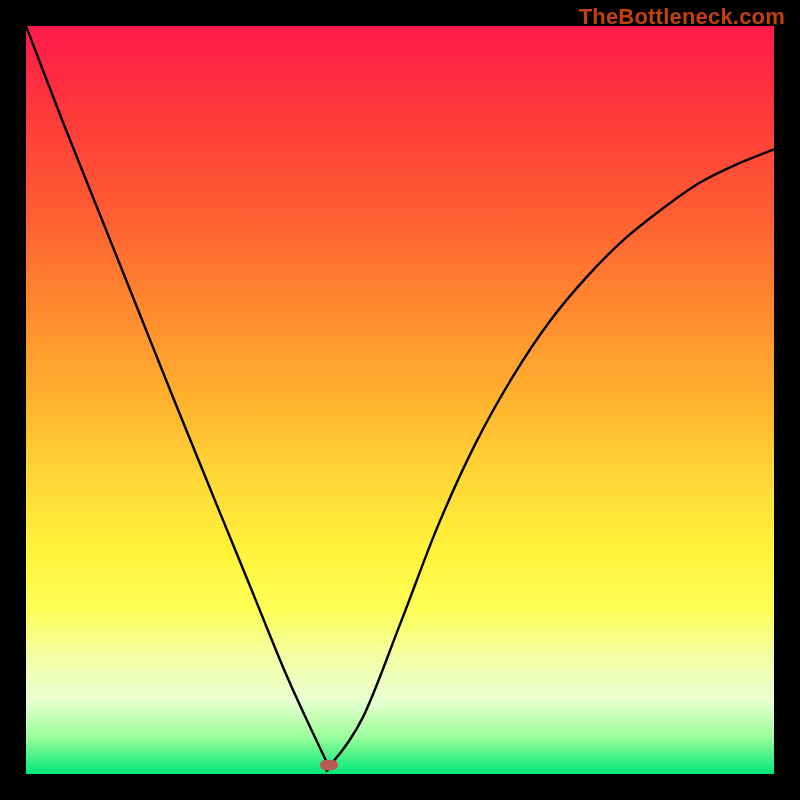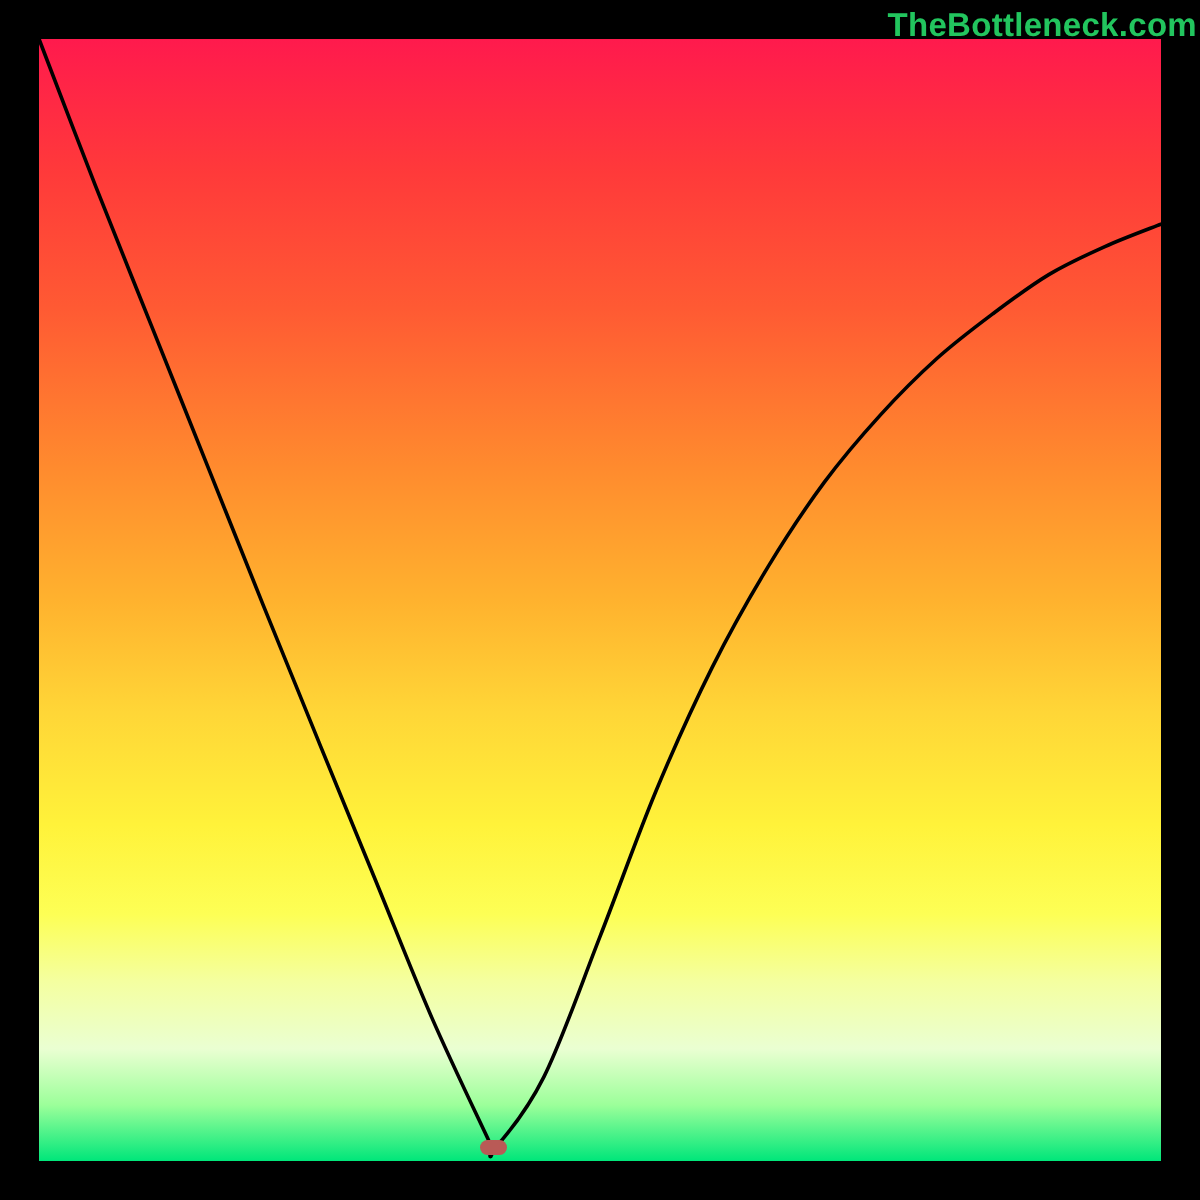--- a/index.html
+++ b/index.html
@@ -28,25 +28,25 @@
       #fdff55 78%,
       #f4ffa0 84%,
       #eaffd2 90%,
       #9cff9a 95%,
       #00e67a 100%
     );
   }
   .watermark {
     position: absolute;
     top: 4px;
-    right: 2px;
+    right: 15px;
     font-family: Arial, Helvetica, sans-serif;
     font-size: 22px;
     font-weight: 600;
-    color: #22c55e;
+    color: #c2410c;
     letter-spacing: 0.2px;
   }
   .curve-svg {
     position: absolute;
     left: 26px;
     top: 26px;
     width: 748px;
     height: 748px;
     overflow: visible;
   }

